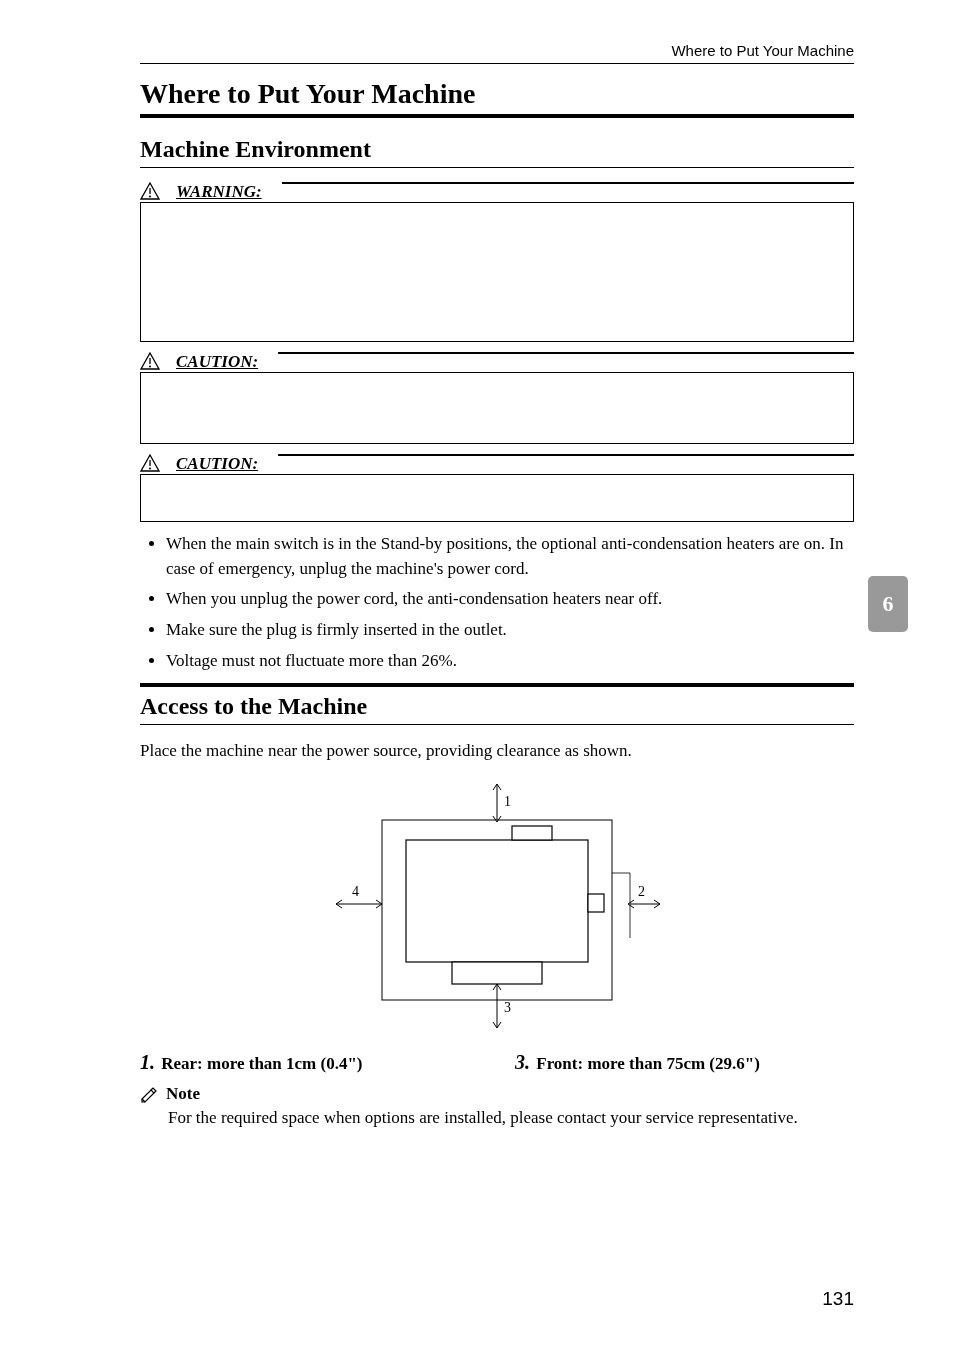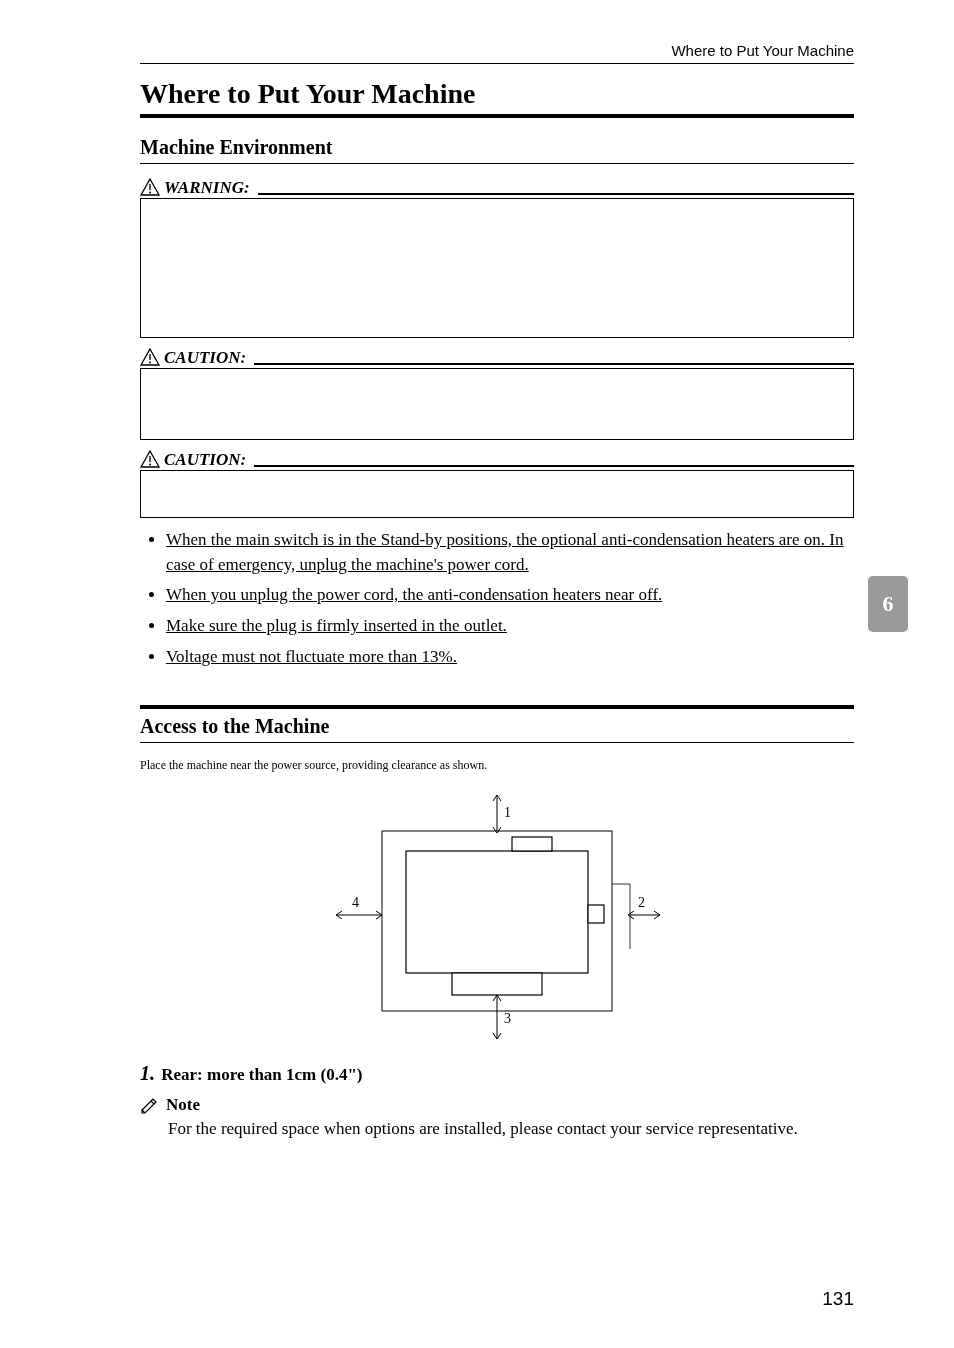--- a/index.html
+++ b/index.html
@@ -19,35 +19,35 @@
     border: none;
     border-top: 1px solid #000;
     margin: 0 0 14px 0;
   }
   .thick-rule {
     border: none;
     border-top: 4px solid #000;
     margin: 0 0 6px 0;
   }
   .sect-hdr {
-    font-size: 20px;
+    font-size: 24px;
     font-weight: bold;
     margin: 18px 0 4px 0;
     font-family: Georgia, serif;
   }
   .sect-underline {
     border: none;
     border-top: 1.5px solid #000;
     margin-bottom: 14px;
   }
   .label-row {
     display: flex;
-    align-items: flex-end;
-    gap: 4px;
+    gap: 16px;
     margin-top: 6px;
+    text-decoration: underline;
   }
   .label-row .tri {
     flex: 0 0 auto;
     margin-bottom: 2px;
   }
   .label-row .lbl {
     font-style: italic;
     font-weight: bold;
     font-size: 17px;
     flex: 0 0 auto;
@@ -66,31 +66,30 @@
     font-size: 17px;
     line-height: 1.4;
     min-height: 34px;
   }
   .cbox.tall { min-height: 140px; }
   .cbox.med { min-height: 72px; }
   .cbox.short { min-height: 48px; }
   ul.body-list {
     list-style: disc;
     padding-left: 26px;
-    margin: 10px 0 36px 0;
-    text-decoration: underline;
+    margin: 10px 0 10px 0;
   }
   ul.body-list li {
     font-size: 17px;
     line-height: 1.45;
     margin-bottom: 6px;
     font-family: 'Palatino Linotype','Book Antiqua',Georgia,serif;
   }
   .para {
-    font-size: 12px;
+    font-size: 17px;
     line-height: 1.45;
     margin: 4px 0 4px 0;
     font-family: 'Palatino Linotype','Book Antiqua',Georgia,serif;
   }
   .fig {
     display: flex;
     justify-content: center;
     margin: 14px 0 18px 0;
   }
   .legend {
@@ -202,21 +201,21 @@
     </span>
     <span class="lbl">CAUTION:</span>
     <span class="ruled"></span>
   </div>
   <div class="cbox short"></div>
 
   <ul class="body-list">
     <li>When the main switch is in the Stand-by positions, the optional anti-condensation heaters are on. In case of emergency, unplug the machine's power cord.</li>
     <li>When you unplug the power cord, the anti-condensation heaters near off.</li>
     <li>Make sure the plug is firmly inserted in the outlet.</li>
-    <li>Voltage must not fluctuate more than 13%.</li>
+    <li>Voltage must not fluctuate more than 26%.</li>
   </ul>
 
   <hr class="thick-rule">
   <h2 class="sect-hdr" style="margin-top:4px;">Access to the Machine</h2>
   <hr class="sect-underline">
 
   <p class="para">Place the machine near the power source, providing clearance as shown.</p>
 
   <div class="fig">
     <svg width="330" height="255" viewBox="0 0 330 255">
@@ -256,20 +255,24 @@
   </div>
 
   <div class="legend">
     <div class="col">
       <div class="item">
         <span class="num">1.</span>
         <span class="txt">Rear: more than 1cm (0.4")</span>
       </div>
     </div>
     <div class="col">
+      <div class="item">
+        <span class="num">3.</span>
+        <span class="txt">Front: more than 75cm (29.6")</span>
+      </div>
     </div>
   </div>
 
   <div class="note-icon">
     <svg width="18" height="18" viewBox="0 0 18 18" style="vertical-align:middle;">
       <path d="M2 13 L11 4 L14 7 L5 16 L2 16 Z" fill="none" stroke="#000" stroke-width="1.2"></path>
       <path d="M2 13 L5 16" stroke="#000" stroke-width="1.2"></path>
       <path d="M11 4 L13 2 L16 5 L14 7" fill="none" stroke="#000" stroke-width="1.2"></path>
     </svg>
     <span class="note-head">Note</span>

